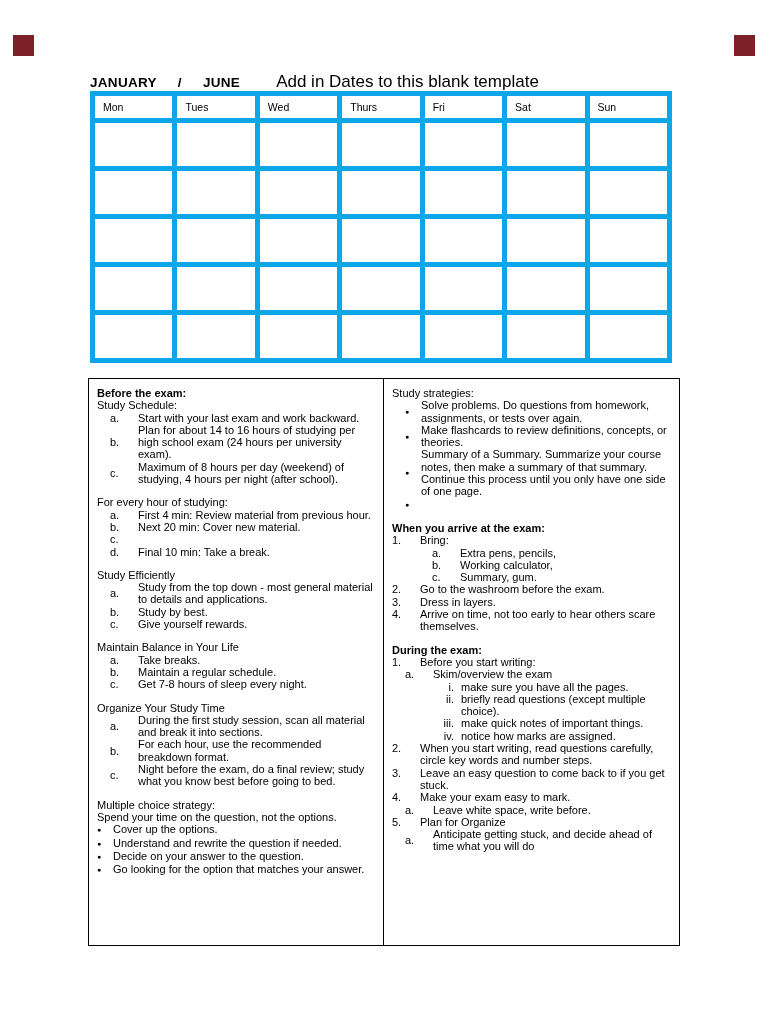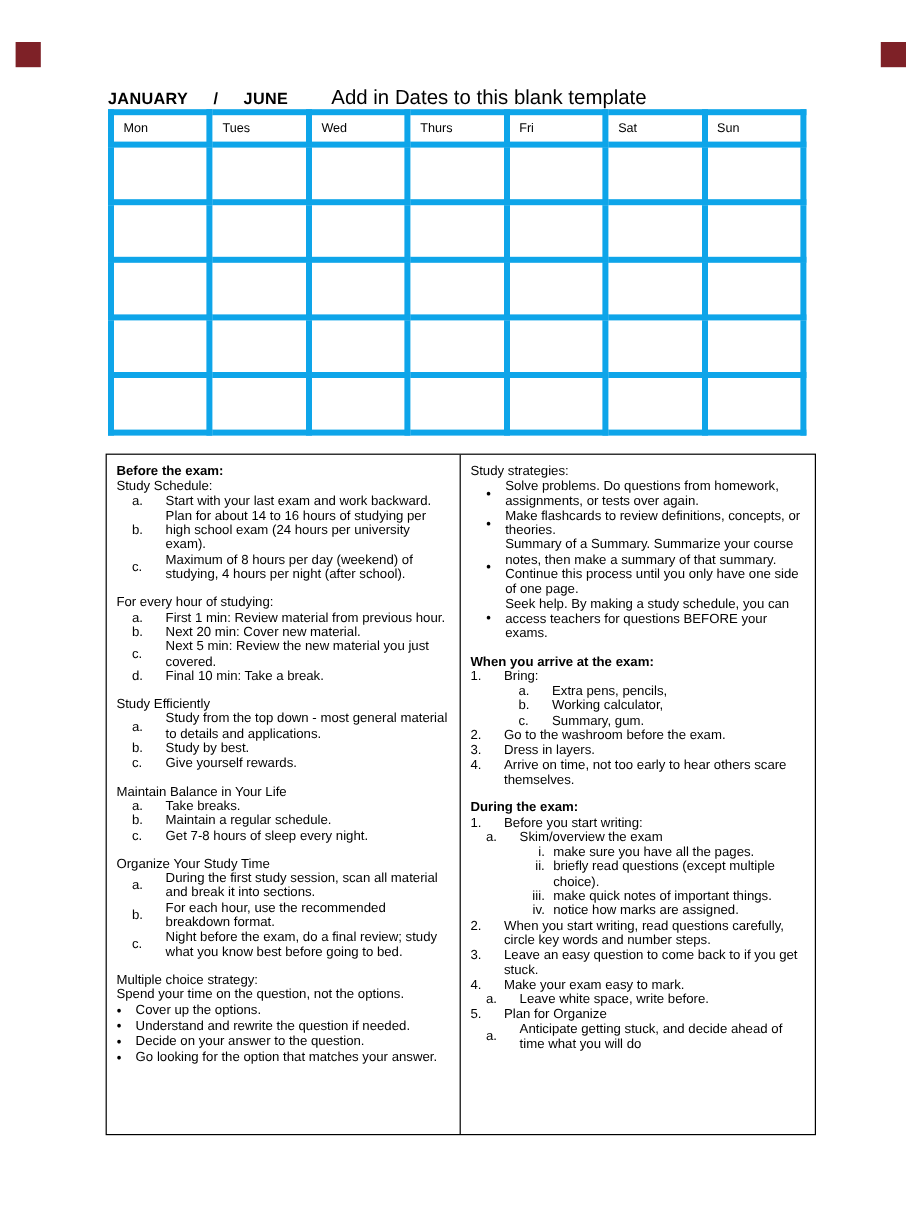--- a/index.html
+++ b/index.html
@@ -127,29 +127,28 @@
         <span class="txt">Plan for about 14 to 16 hours of studying per high school exam (24 hours per university exam).</span>
       </div>
       <div class="li ind1">
         <span class="m">c.</span>
         <span class="txt">Maximum of 8 hours per day (weekend) of studying, 4 hours per night (after school).</span>
       </div>
       <div class="gap"></div>
       <div class="block">For every hour of studying:</div>
       <div class="li ind1">
         <span class="m">a.</span>
-        <span class="txt">First 1 min: Review material from previous hour.</span>
+        <span class="txt">First 4 min: Review material from previous hour.</span>
       </div>
       <div class="li ind1">
         <span class="m">b.</span>
         <span class="txt">Next 20 min: Cover new material.</span>
       </div>
       <div class="li ind1">
         <span class="m">c.</span>
-        <span class="txt">Next 5 min: Review the new material you just covered.</span>
       </div>
       <div class="li ind1">
         <span class="m">d.</span>
         <span class="txt">Final 10 min: Take a break.</span>
       </div>
       <div class="gap"></div>
       <div class="block">Study Efficiently</div>
       <div class="li ind1">
         <span class="m">a.</span>
         <span class="txt">Study from the top down - most general material to details and applications.</span>
@@ -219,21 +218,20 @@
       <div class="li ind1">
         <span class="m bullet">●</span>
         <span class="txt">Make flashcards to review definitions, concepts, or theories.</span>
       </div>
       <div class="li ind1">
         <span class="m bullet">●</span>
         <span class="txt">Summary of a Summary.  Summarize your course notes, then make a summary of that summary.  Continue this process until you only have one side of one page.</span>
       </div>
       <div class="li ind1">
         <span class="m bullet">●</span>
-        <span class="txt">Seek help.  By making a study schedule, you can access teachers for questions BEFORE your exams.</span>
       </div>
       <div class="gap"></div>
       <div class="block bold">When you arrive at the exam:</div>
       <div class="li ind0">
         <span class="m">1.</span>
         <span class="txt">Bring:</span>
       </div>
       <div class="li ind2">
         <span class="m">a.</span>
         <span class="txt">Extra pens, pencils,</span>

